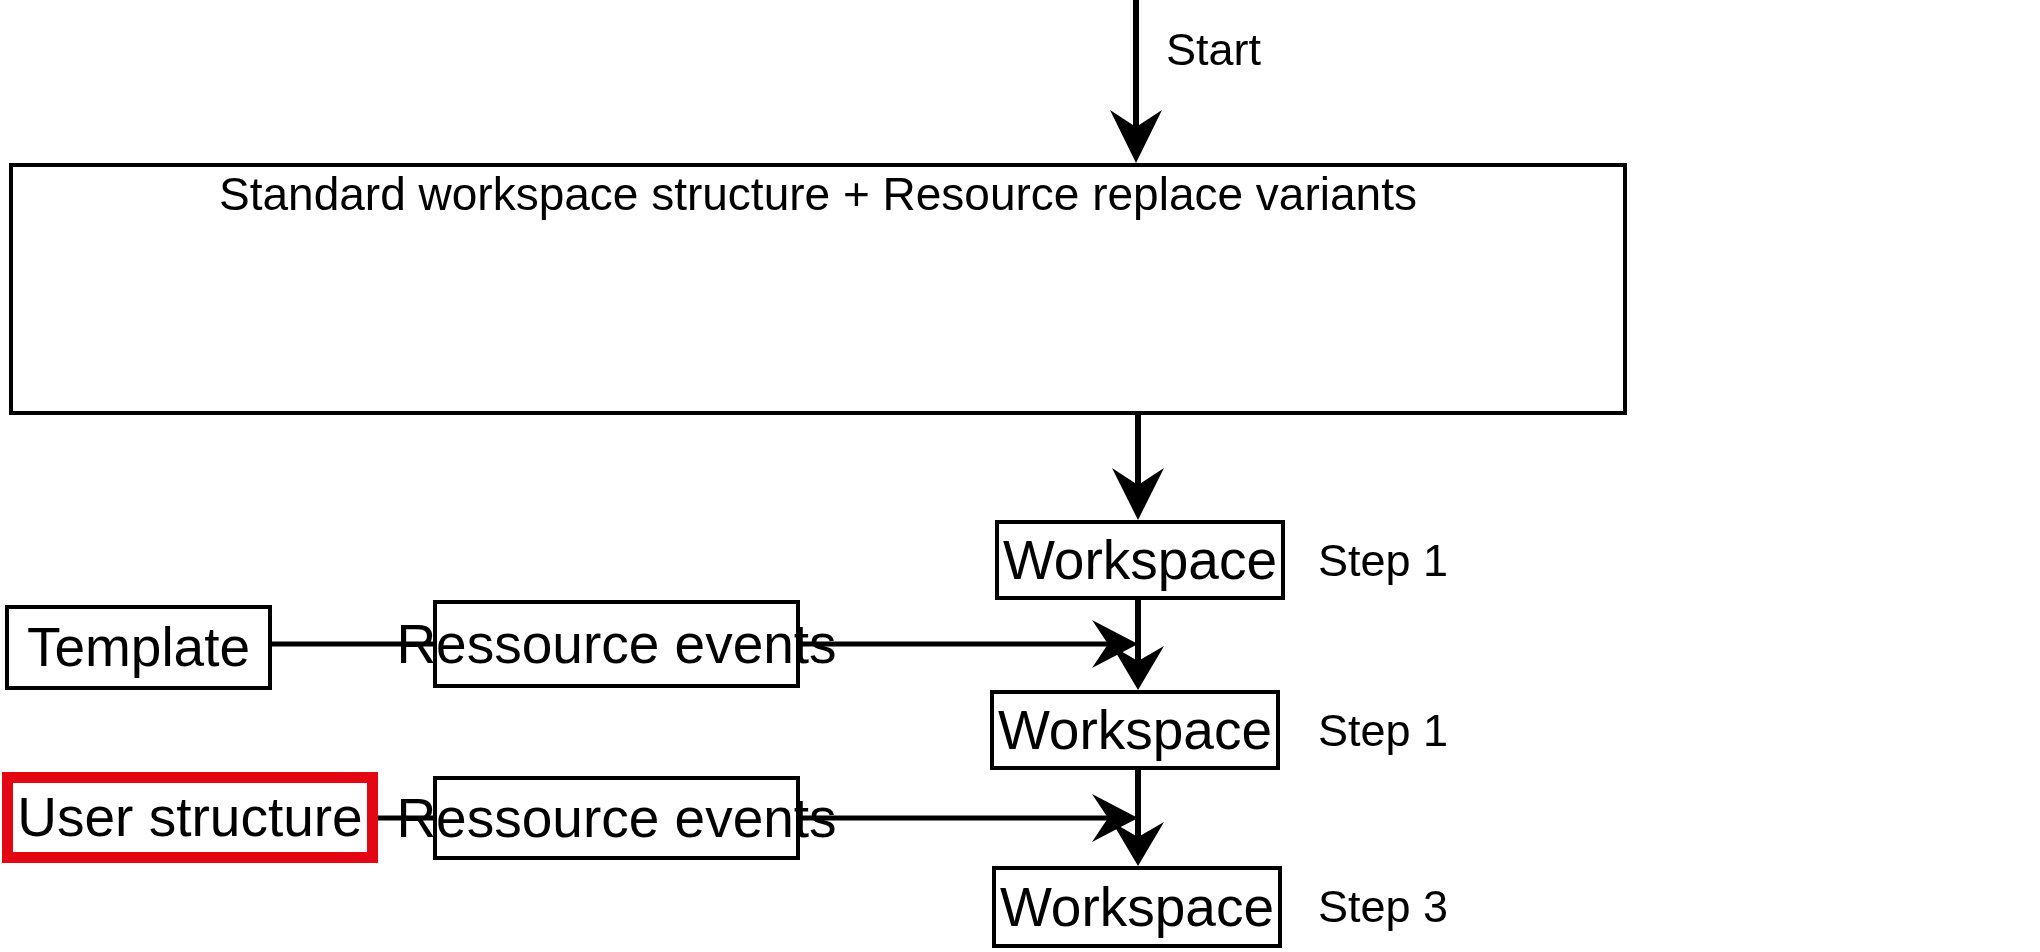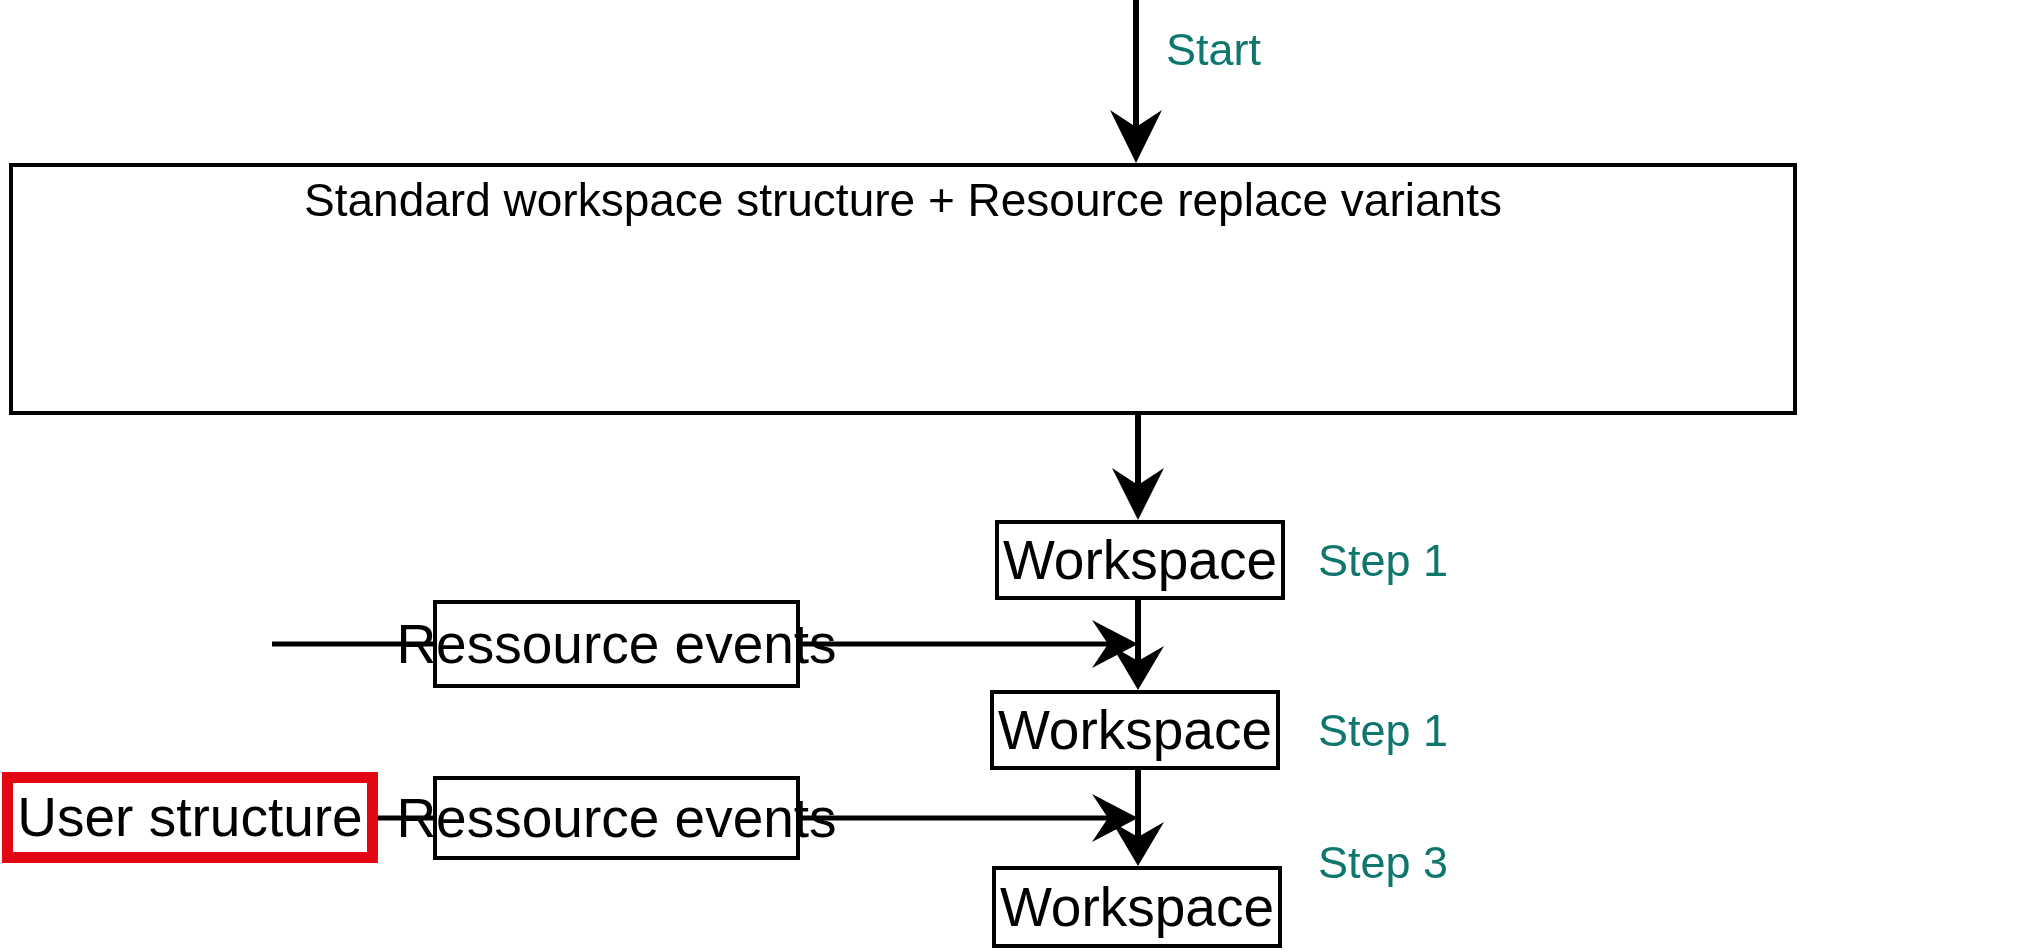--- a/index.html
+++ b/index.html
@@ -39,25 +39,25 @@
   .node-label {
     font-size: 55px;
     line-height: 1;
     white-space: nowrap;
     letter-spacing: 0px;
   }
   
   #node-standard-structure {
     left: 9px;
     top: 163px;
-    width: 1788px;
+    width: 1618px;
     height: 252px;
     align-items: flex-start;
     justify-content: center;
-    padding-top: 10px;
+    padding-top: 4px;
   }
   #node-standard-structure .node-label {
     font-size: 46px;
   }
   
   #node-workspace-1 {
     left: 995px;
     top: 520px;
     width: 290px;
     height: 80px;
@@ -99,37 +99,37 @@
     top: 776px;
     width: 367px;
     height: 84px;
   }
   
   .free-label {
     position: absolute;
     font-size: 45px;
     line-height: 1;
     white-space: nowrap;
-    color: #0f766e;
+    color: #000000;
   }
   #label-start {
     left: 1166px;
     top: 27px;
   }
   #label-step-1 {
     left: 1318px;
     top: 538px;
   }
   #label-step-2 {
     left: 1318px;
     top: 708px;
   }
   #label-step-3 {
     left: 1318px;
-    top: 840px;
+    top: 884px;
     text-align: center;
   }
 </style>
 </head>
 <body>
 
 <div id="diagram-root">
 
   <svg id="edge-layer" viewBox="0 0 2040 952" width="2040" height="952" xmlns="http://www.w3.org/2000/svg">
     <defs>
@@ -194,20 +194,23 @@
   </div>
 
   <div class="node" id="node-workspace-2">
     <span class="node-label">Workspace</span>
   </div>
 
   <div class="node" id="node-workspace-3">
     <span class="node-label">Workspace</span>
   </div>
 
+  <div class="node" id="node-template">
+    <span class="node-label">Template</span>
+  </div>
 
   <div class="node" id="node-ressource-events-1">
     <span class="node-label">Ressource events</span>
   </div>
 
   <div class="node" id="node-user-workspace">
     <span class="node-label">User structure</span>
   </div>
 
   <div class="node" id="node-ressource-events-2">

